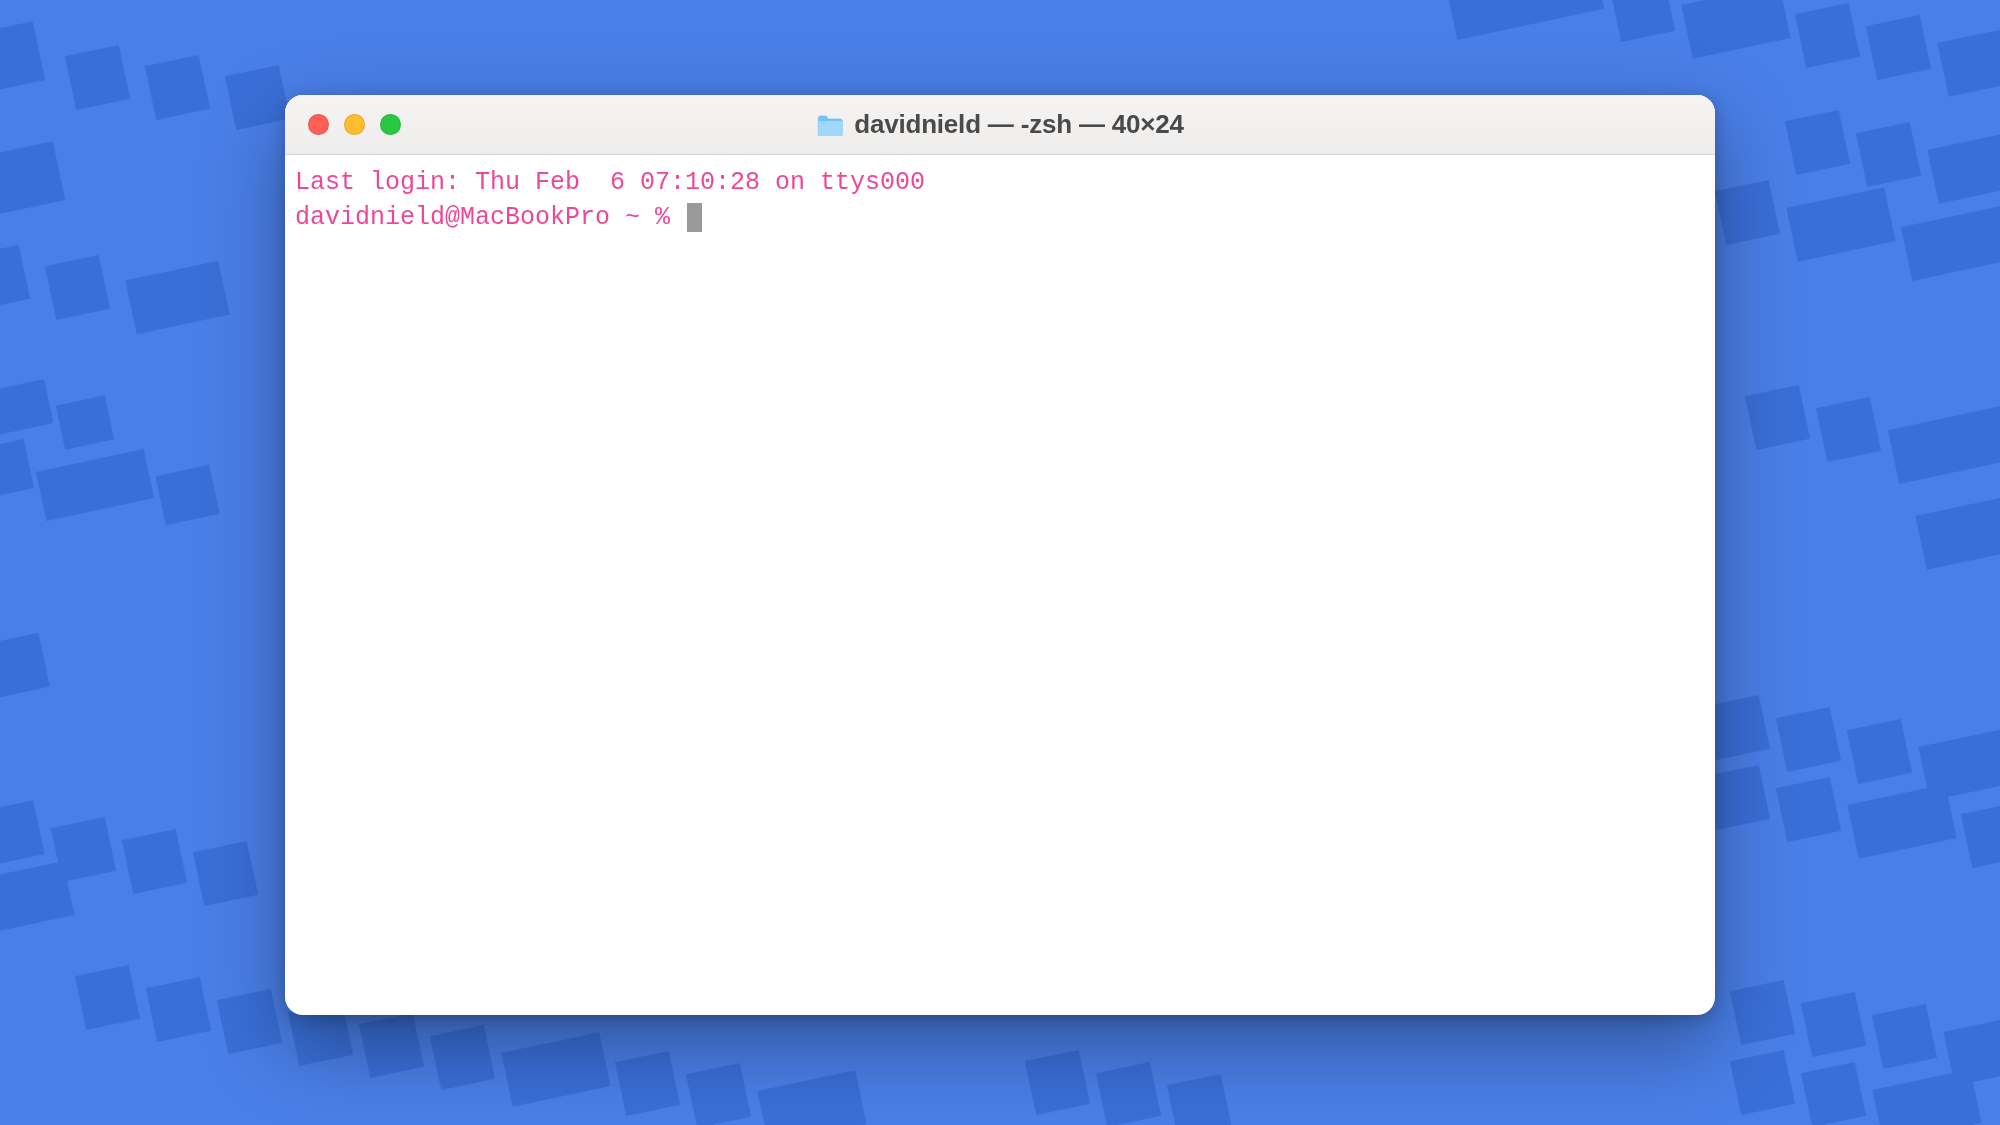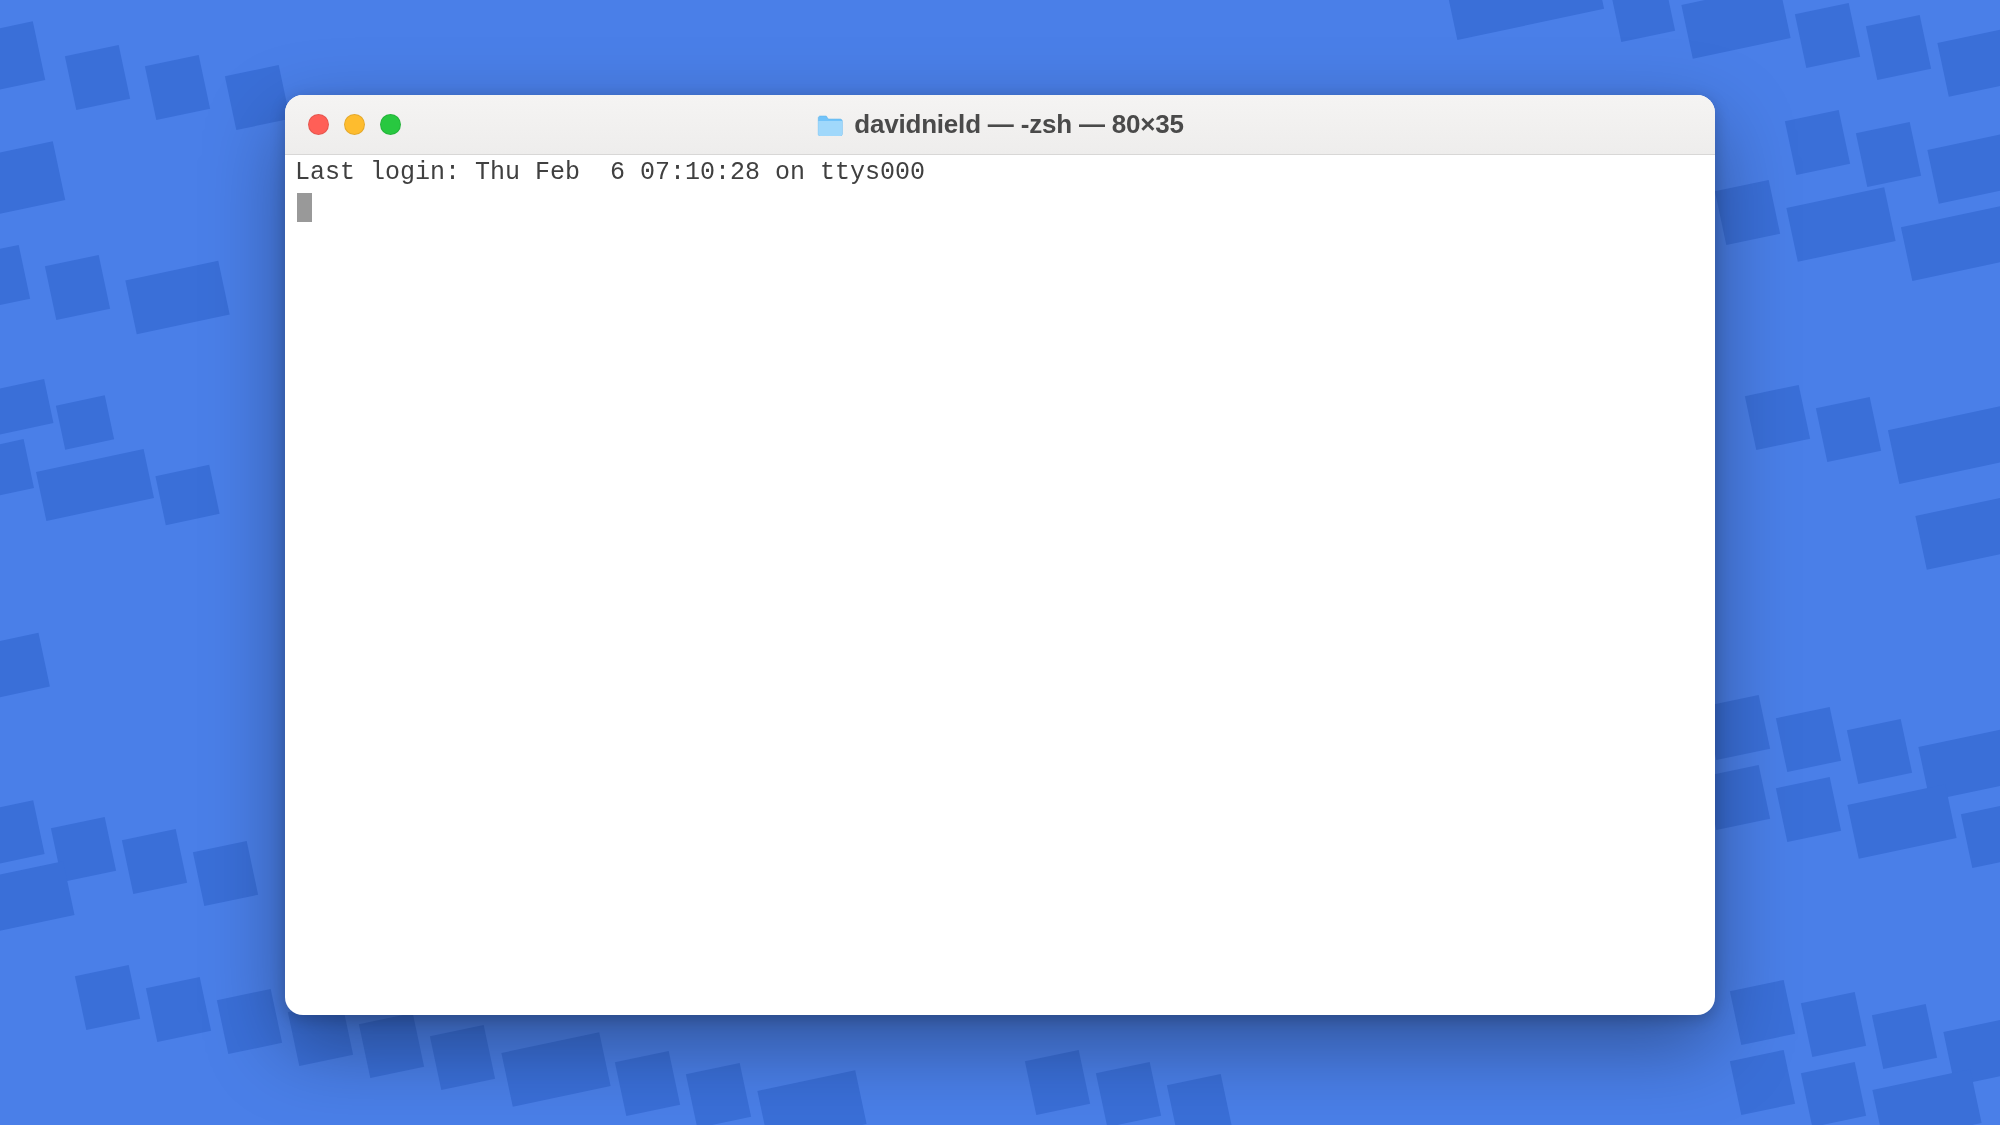--- a/index.html
+++ b/index.html
@@ -99,25 +99,25 @@
     }
     
     .window-title {
       font-size: 26px;
       font-weight: 700;
       color: #4a4a4a;
       letter-spacing: -0.2px;
     }
     
     .terminal-content {
-      padding: 0 10px;
+      padding: 10px 10px;
       font-family: "SF Mono", Menlo, Monaco, "Courier New", monospace;
       font-size: 25px;
       line-height: 1.4;
-      color: #404040;
+      color: #ec4899;
       white-space: pre-wrap;
       word-break: break-all;
     }
     
     .terminal-line {
       display: block;
     }
     
     .cursor-block {
       display: inline-block;
@@ -219,17 +219,17 @@
       <div class="traffic-light traffic-minimize"></div>
       <div class="traffic-light traffic-maximize"></div>
     </div>
     <div class="title-container">
       <span class="folder-icon">
         <svg viewBox="0 0 28 22">
           <path d="M 2 4 L 2 20 C 2 21 2.8 22 4 22 L 24 22 C 25.2 22 26 21 26 20 L 26 7 C 26 6 25.2 5 24 5 L 12 5 L 10 2 L 4 2 C 2.8 2 2 3 2 4 Z" fill="#72c3f9" stroke="#5ab0e8" stroke-width="0.5"></path>
           <path d="M 2 7 L 26 7 L 26 20 C 26 21 25.2 22 24 22 L 4 22 C 2.8 22 2 21 2 20 Z" fill="#a0d8fb"></path>
         </svg>
       </span>
-      <span class="window-title">davidnield — -zsh — 80×35</span>
+      <span class="window-title">davidnield — -zsh — 40×24</span>
     </div>
   </div>
-  <div class="terminal-content"><span class="terminal-line">Last login: Thu Feb  6 07:10:28 on ttys000</span><span class="cursor-block"></span></div>
+  <div class="terminal-content"><span class="terminal-line">Last login: Thu Feb  6 07:10:28 on ttys000</span><span>davidnield@MacBookPro ~ % </span><span class="cursor-block"></span></div>
 </div>
 
 </body></html>

